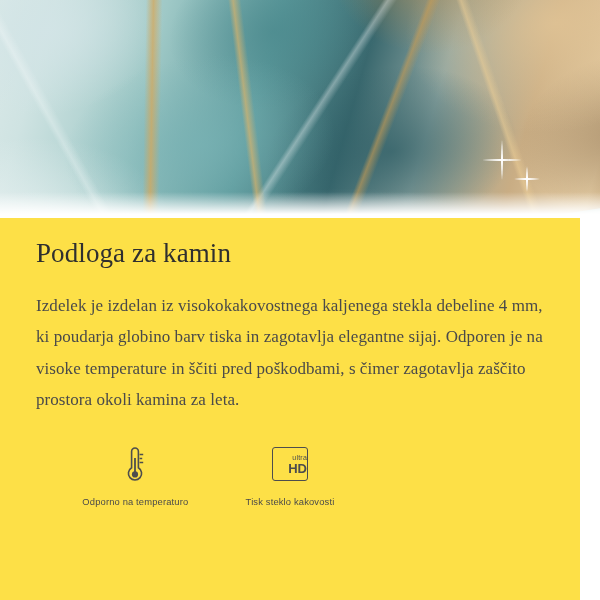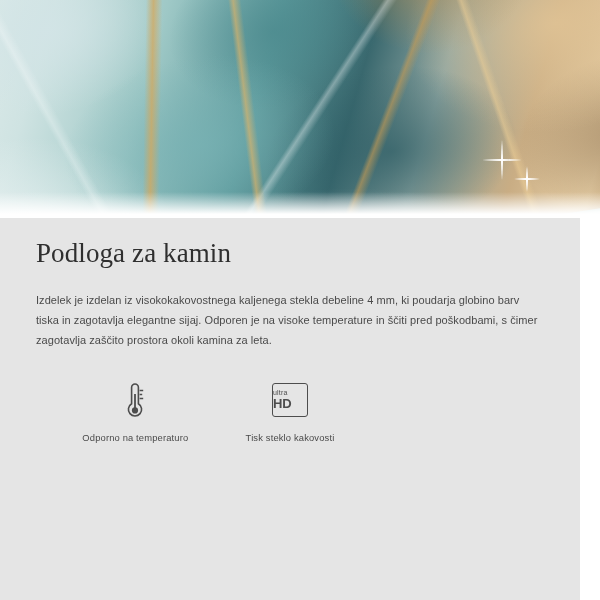--- a/index.html
+++ b/index.html
@@ -11,21 +11,21 @@
     height: 600px;
     background: #ffffff;
     font-family: "Liberation Sans", sans-serif;
     color: #3a3a3a;
     overflow: hidden;
   }
   .page {
     position: relative;
     width: 580px;
     height: 600px;
-    background: #e5e5e5;
+    background: #fde047;
   }
 
   
   .hero {
     position: relative;
     width: 600px;
     height: 218px;
     overflow: hidden;
     background: #ffffff;
   }
@@ -133,26 +133,27 @@
     font-size: 27px;
     line-height: 1.32;
     font-weight: 400;
     color: #2f2f2f;
     margin: 0 0 18px 0;
     letter-spacing: 0.1px;
   }
   .headline .l2 { display: block; }
 
   .body-copy {
-    font-size: 11px;
+    font-size: 17px;
     line-height: 1.85;
     color: #4a4a4a;
     margin: 0;
     max-width: 528px;
     letter-spacing: 0.06px;
+    font-family: Liberation Serif, serif;
   }
 
   
   .features {
     margin-top: 26px;
     padding: 0 22px;
     display: grid;
     grid-template-columns: repeat(3, 1fr);
     grid-row-gap: 14px;
   }
@@ -175,21 +176,21 @@
     text-align: left;
     letter-spacing: 0.15px;
   }
   .ultrahd {
     width: 34px;
     height: 32px;
     border: 1.6px solid #4d4d4d;
     border-radius: 3px;
     display: flex;
     flex-direction: column;
-    align-items: flex-start;
+    align-items: flex-end;
     justify-content: center;
     line-height: 1;
   }
   .ultrahd .u1 {
     font-size: 7px;
     letter-spacing: 0.2px;
     color: #4d4d4d;
   }
   .ultrahd .u2 {
     font-size: 13px;

